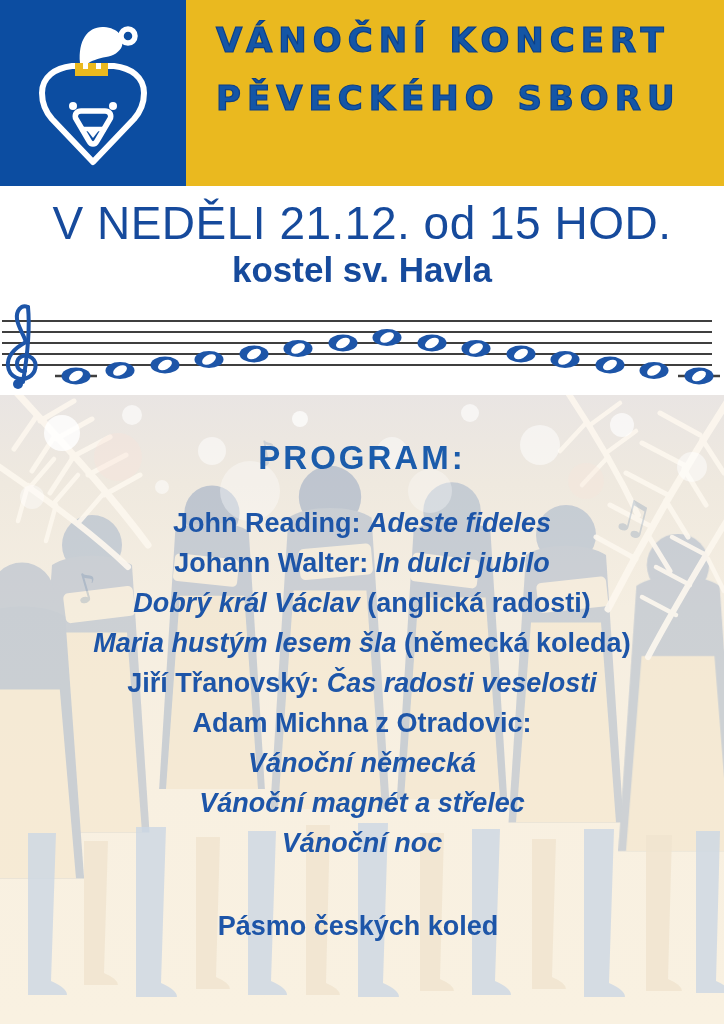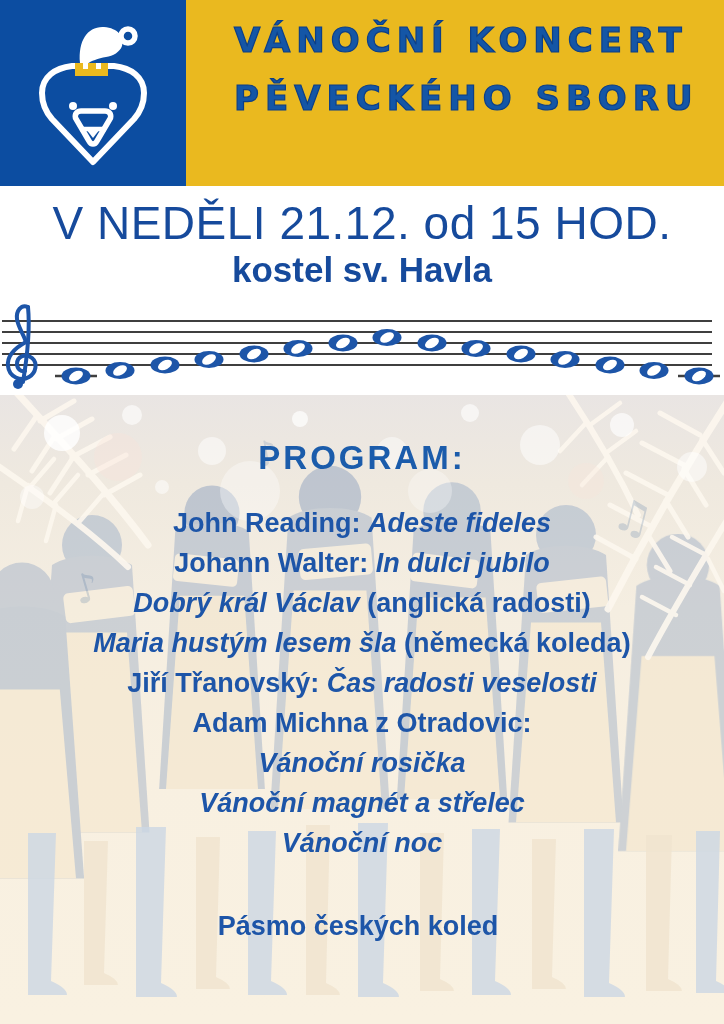--- a/index.html
+++ b/index.html
@@ -5,21 +5,21 @@
   html,body{margin:0;padding:0;background:#ffffff;}
   .poster{
     position:relative;width:724px;height:1024px;overflow:hidden;
     background:#ffffff;font-family:"Liberation Sans",sans-serif;
   }
   
   .header{position:absolute;top:0;left:0;width:724px;height:186px;}
   .logo-box{position:absolute;top:0;left:0;width:186px;height:186px;background:#0c4da1;}
   .title-box{
     position:absolute;top:0;left:186px;width:538px;height:186px;
-    background:#eab91f;box-sizing:border-box;padding:11px 0 0 48px;
+    background:#eab91f;box-sizing:border-box;padding:11px 0 0 30px;
   }
   .title-line{
     font-family:"DejaVu Sans",sans-serif;font-weight:bold;
     font-size:34px;line-height:58px;letter-spacing:6px;
     color:#1456a6;-webkit-text-stroke:1.2px #0d3f87;white-space:nowrap;
   }
   
   .event-block{position:absolute;top:199px;left:0;width:724px;text-align:center;color:#164a9c;}
   .event-date{font-size:46px;font-weight:normal;line-height:48px;letter-spacing:0.5px;}
   .event-venue{font-size:35px;font-weight:bold;line-height:45px;}
@@ -266,20 +266,20 @@
     </svg>
 
     <div class="program-heading">PROGRAM:</div>
     <div class="program-lines" id="program-lines">
         <div class="program-line"><span>John Reading: </span><span class="it">Adeste fideles</span></div>
         <div class="program-line"><span>Johann Walter: </span><span class="it">In dulci jubilo</span></div>
         <div class="program-line"><span class="it">Dobrý král Václav</span><span> (anglická radosti)</span></div>
         <div class="program-line"><span class="it">Maria hustým lesem šla</span><span> (německá koleda)</span></div>
         <div class="program-line"><span>Jiří Třanovský: </span><span class="it">Čas radosti veselosti</span></div>
         <div class="program-line"><span>Adam Michna z Otradovic:</span></div>
-        <div class="program-line"><span class="it">Vánoční rosička</span></div>
+        <div class="program-line"><span class="it">Vánoční německá</span></div>
         <div class="program-line"><span class="it">Vánoční magnét a střelec</span></div>
         <div class="program-line"><span class="it">Vánoční noc</span></div>
       </div>
     <div class="program-finale">Pásmo českých koled</div>
   </div>
 
 </div>
 
 </body></html>

